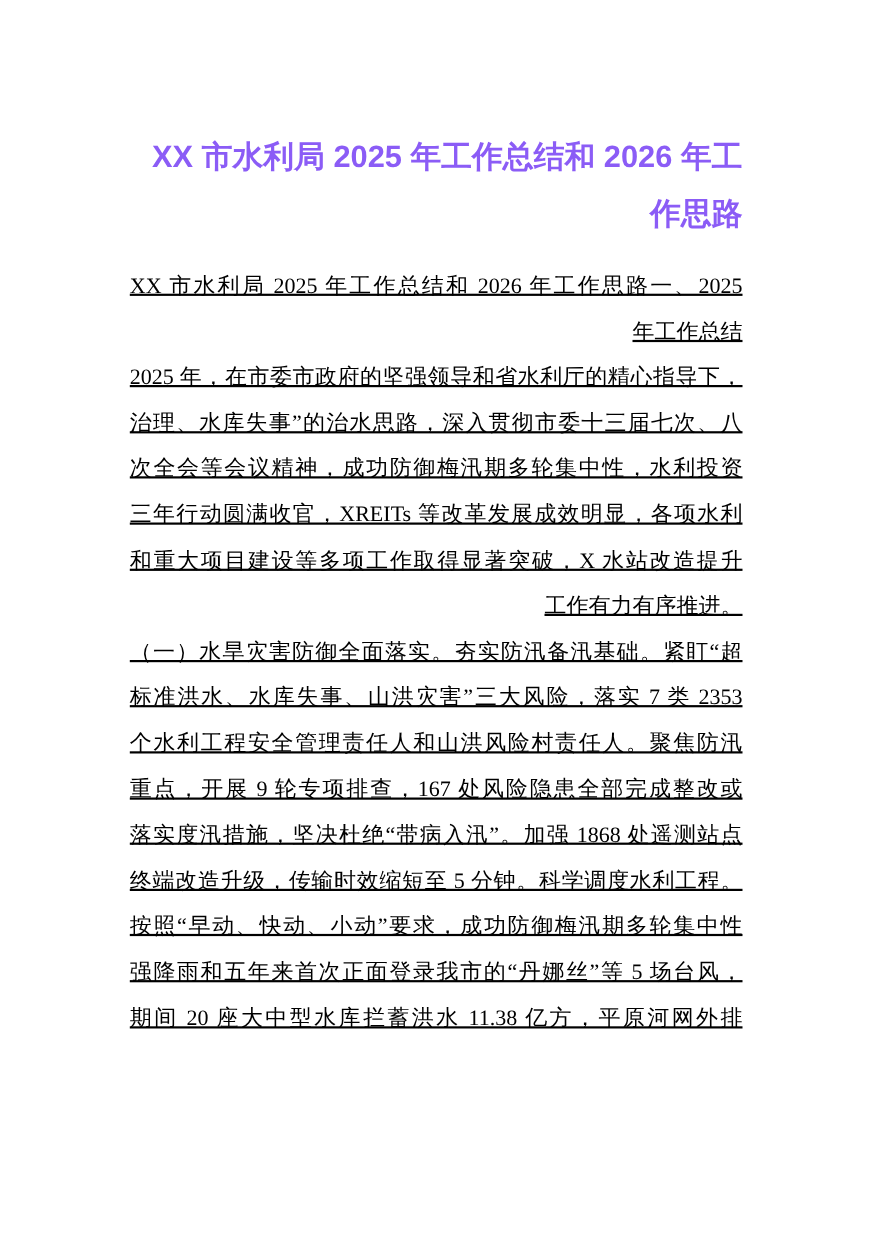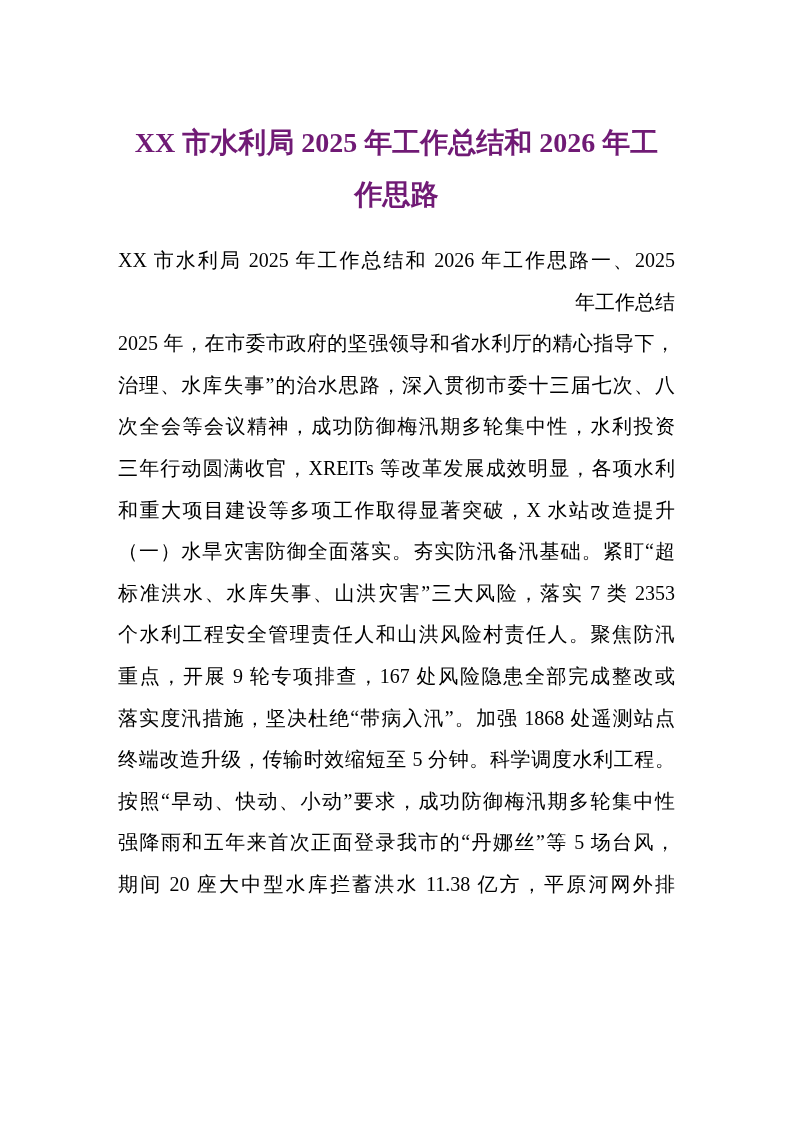--- a/index.html
+++ b/index.html
@@ -13,33 +13,34 @@
     height: 1122px;
     background: #ffffff;
     box-sizing: border-box;
     padding: 117px 118px 0 118px;
     color: #000000;
     overflow: hidden;
   }
   .doc-title {
     margin: 0;
     padding: 0;
-    font-family: Liberation Serif, serif;
+    font-family: Liberation Sans, sans-serif;
     font-weight: bold;
     font-size: 28px;
     line-height: 52px;
-    text-align: center;
-    color: #701a75;
+    text-align: right;
+    color: #8b5cf6;
   }
   .title-line { display: block; }
   .doc-body {
     margin-top: 19px;
     font-family: "Liberation Serif", "DejaVu Serif", serif;
     font-size: 20px;
     color: #000000;
+    text-decoration: underline;
   }
   .para { margin: 0; padding: 0; }
   .line {
     height: 41.6px;
     line-height: 41.6px;
     text-align: justify;
     text-align-last: justify;
     white-space: normal;
     overflow: visible;
   }
@@ -60,20 +61,21 @@
       <div class="para">
         <div class="line">XX 市水利局 2025 年工作总结和 2026 年工作思路一、2025</div>
         <div class="line unjustified">年工作总结</div>
       </div>
       <div class="para">
         <div class="line">2025 年，在市委市政府的坚强领导和省水利厅的精心指导下，</div>
         <div class="line">治理、水库失事”的治水思路，深入贯彻市委十三届七次、八</div>
         <div class="line">次全会等会议精神，成功防御梅汛期多轮集中性，水利投资</div>
         <div class="line">三年行动圆满收官，XREITs 等改革发展成效明显，各项水利</div>
         <div class="line">和重大项目建设等多项工作取得显著突破，X 水站改造提升</div>
+        <div class="line unjustified">工作有力有序推进。</div>
       </div>
       <div class="para">
         <div class="line">（一）水旱灾害防御全面落实。夯实防汛备汛基础。紧盯“超</div>
         <div class="line">标准洪水、水库失事、山洪灾害”三大风险，落实 7 类 2353</div>
         <div class="line">个水利工程安全管理责任人和山洪风险村责任人。聚焦防汛</div>
         <div class="line">重点，开展 9 轮专项排查，167 处风险隐患全部完成整改或</div>
         <div class="line">落实度汛措施，坚决杜绝“带病入汛”。加强 1868 处遥测站点</div>
         <div class="line">终端改造升级，传输时效缩短至 5 分钟。科学调度水利工程。</div>
         <div class="line">按照“早动、快动、小动”要求，成功防御梅汛期多轮集中性</div>
         <div class="line">强降雨和五年来首次正面登录我市的“丹娜丝”等 5 场台风，</div>

